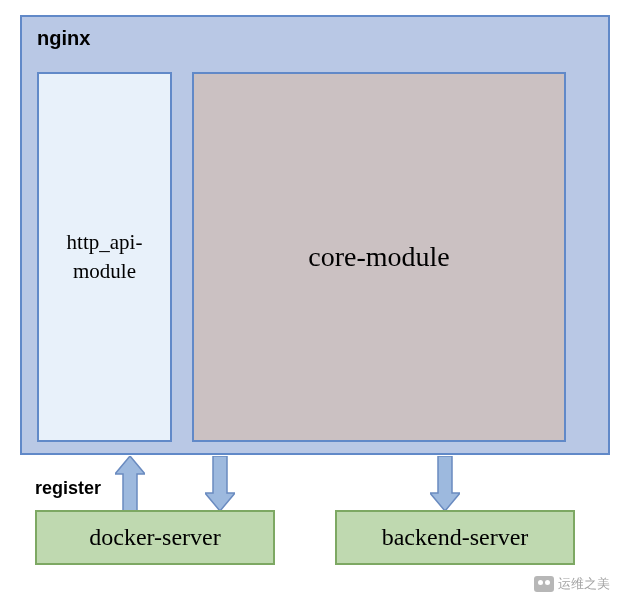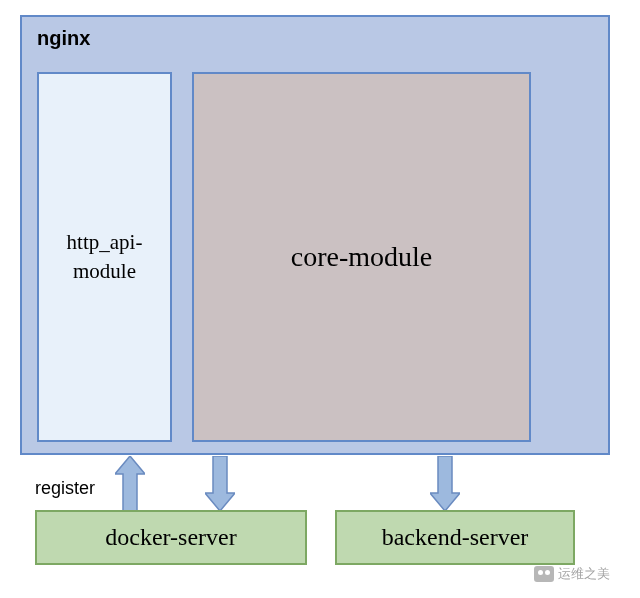--- a/index.html
+++ b/index.html
@@ -42,21 +42,21 @@
       text-align: center;
       font-size: 21px;
       color: #000;
       line-height: 1.4;
       padding: 21px;
     }
     .core-module-box {
       position: absolute;
       left: 170px;
       top: 55px;
-      width: 339px;
+      width: 374px;
       height: 370px;
       background: #cbc1c2;
       border: 2px solid #6189c8;
       display: flex;
       align-items: center;
       justify-content: center;
       font-size: 28px;
       color: #000;
     }
     .arrow-up {
@@ -83,26 +83,27 @@
       height: 55px;
     }
     .arrow-down-2 svg { width: 100%; height: 100%; }
     .register-label {
       position: absolute;
       left: 35px;
       top: 478px;
       font-size: 18px;
       font-family: Arial, sans-serif;
       color: #000;
+      font-weight: bold;
     }
     .docker-server-box {
       position: absolute;
       left: 35px;
       top: 510px;
-      width: 272px;
+      width: 240px;
       height: 55px;
       background: #bfd9b0;
       border: 2px solid #7da863;
       display: flex;
       align-items: center;
       justify-content: center;
       font-size: 24px;
       color: #000;
     }
     .backend-server-box {
@@ -115,21 +116,21 @@
       border: 2px solid #7da863;
       display: flex;
       align-items: center;
       justify-content: center;
       font-size: 24px;
       color: #000000;
     }
     .watermark {
       position: absolute;
       right: 30px;
-      bottom: 15px;
+      bottom: 5px;
       display: flex;
       align-items: center;
       gap: 4px;
       opacity: 0.6;
     }
     .watermark-icon {
       width: 20px;
       height: 16px;
       background: #888;
       border-radius: 3px;

